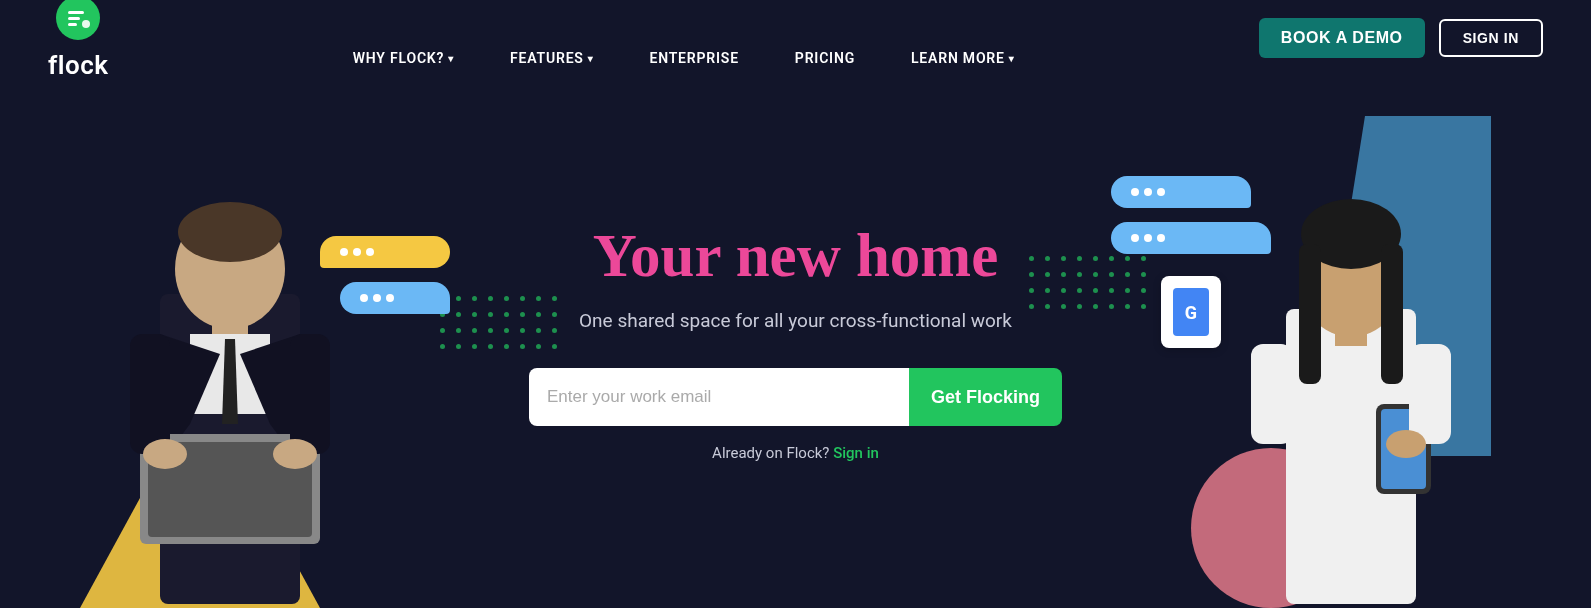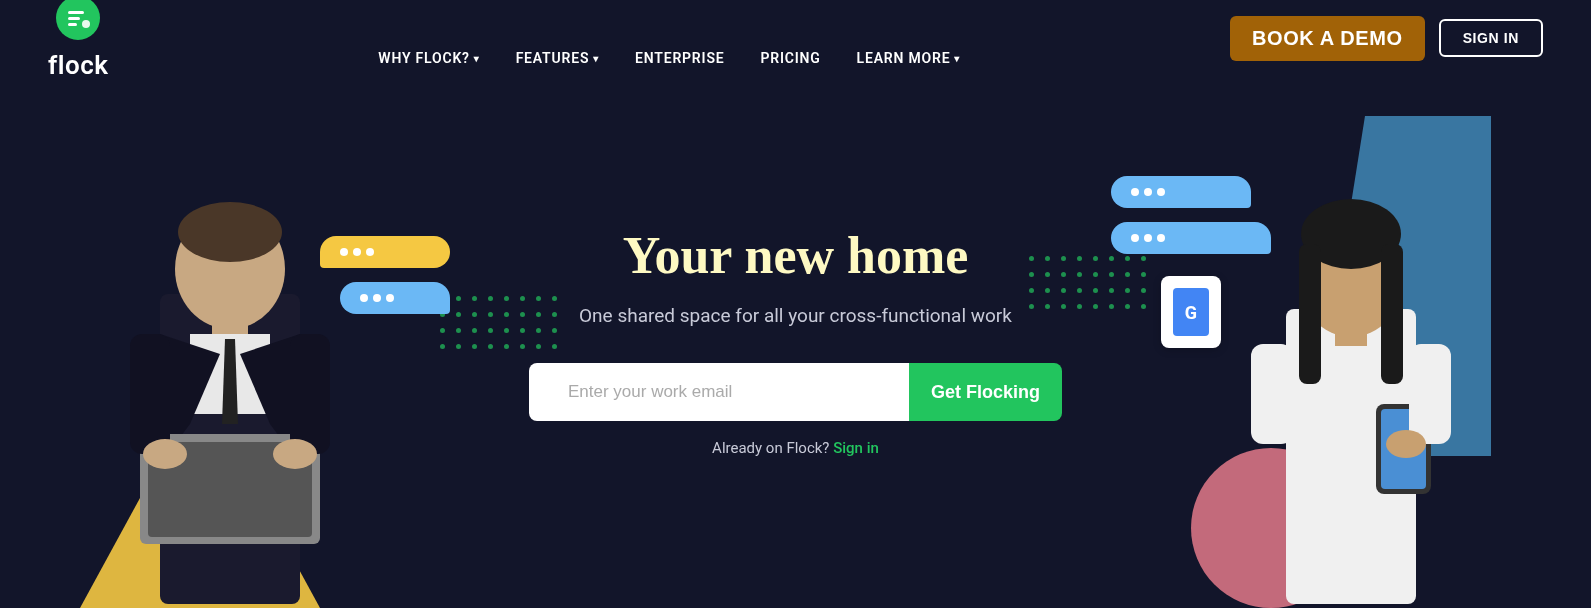--- a/index.html
+++ b/index.html
@@ -51,21 +51,21 @@
     .logo-text {
       font-size: 26px;
       font-weight: 600;
       color: #fff;
       letter-spacing: 0.5px;
     }
 
     .nav-links {
       display: flex;
       align-items: center;
-      gap: 36px;
+      gap: 56px;
       list-style: none;
       margin-top: 39px;
     }
 
     .nav-links li a {
       color: #fff;
       text-decoration: none;
       font-size: 14px;
       font-weight: 600;
       letter-spacing: 0.8px;
@@ -80,26 +80,26 @@
       margin-top: 1px;
     }
 
     .nav-actions {
       display: flex;
       align-items: center;
       gap: 14px;
     }
 
     .btn-book-demo {
-      background: #a16207;
+      background: #0f766e;
       color: #fff;
       border: none;
       border-radius: 6px;
       padding: 11px 22px;
-      font-size: 20px;
+      font-size: 16px;
       font-weight: 700;
       letter-spacing: 0.6px;
       text-transform: uppercase;
       cursor: pointer;
       text-align: right;
     }
 
     .btn-sign-in {
       background: transparent;
       color: #fff;
@@ -274,24 +274,24 @@
 
     
     .hero-content {
       text-align: center;
       position: relative;
       z-index: 5;
       max-width: 620px;
     }
 
     .hero-title {
-      font-size: 52px;
+      font-size: 61px;
       font-weight: 800;
       line-height: 1.1;
-      color: #fef9c3;
+      color: #ec4899;
       margin-bottom: 20px;
       font-family: Georgia, 'Times New Roman', serif;
     }
 
     .hero-subtitle {
       font-size: 19px;
       color: #c8cad8;
       margin-bottom: 36px;
       font-weight: 400;
     }
@@ -301,21 +301,21 @@
       gap: 0;
       justify-content: center;
       margin-bottom: 18px;
     }
 
     .email-input {
       width: 380px;
       height: 58px;
       border: none;
       border-radius: 8px 0 0 8px;
-      padding: 0 39px;
+      padding: 0 18px;
       font-size: 17px;
       color: #666;
       outline: none;
       background: #fff;
     }
 
     .email-input::placeholder {
       color: #aaa;
     }
 

